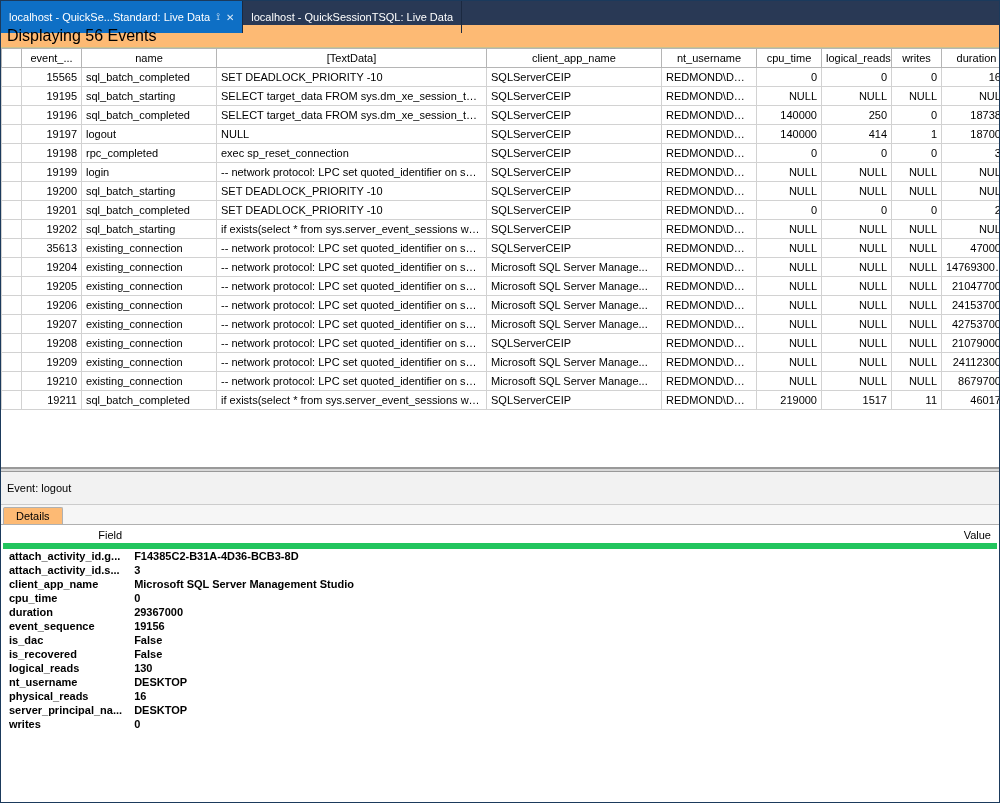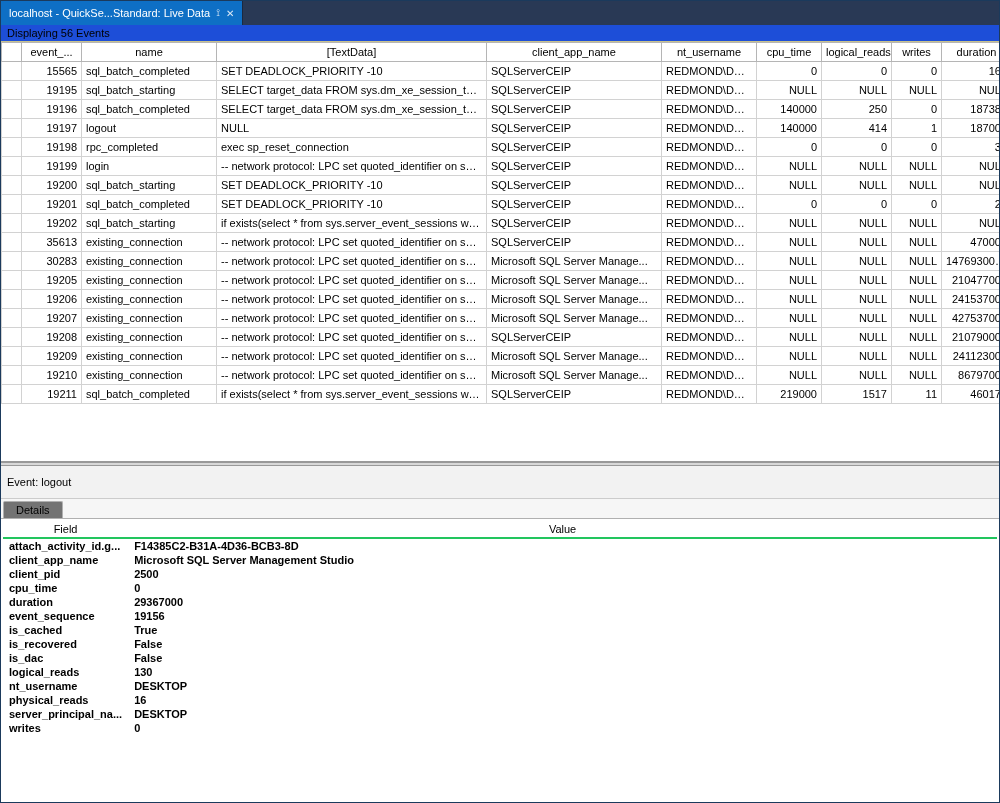--- a/index.html
+++ b/index.html
@@ -17,38 +17,38 @@
   background: #293955;
   height: 24px;
   display: flex;
   align-items: stretch;
   color: #fff;
   font-size: 11px;
 }
 .tab {
   display: flex;
   align-items: center;
-  padding: 8px 8px;
+  padding: 16px 8px;
   cursor: pointer;
   border-right: 1px solid #1b2940;
 }
 .tab.active {
   background: #0e6fc5;
   color: #fff;
 }
 .tab .pin, .tab .close {
   margin-left: 6px;
   font-size: 10px;
   opacity: .85;
 }
 .statusbar {
-  background: #1d4ed8;
+  background: #fdba74;
   border-bottom: 1px solid #c9c28d;
   padding: 2px 6px;
-  font-size: 11px;
+  font-size: 16px;
 }
 .grid-wrap {
   height: 420px;
   overflow: auto;
   border-bottom: 1px solid #999;
 }
 table.events {
   border-collapse: collapse;
   width: 100%;
   table-layout: fixed;
@@ -101,59 +101,62 @@
 }
 .detail-tabs {
   display: flex;
   border-bottom: 1px solid #b0b0b0;
   background: #f6f6f6;
   padding: 2px 2px 0 2px;
 }
 .detail-tab {
   border: 1px solid #b0b0b0;
   border-bottom: none;
-  background: #737373;
+  background: #fdba74;
   padding: 2px 12px;
   font-size: 11px;
   border-radius: 2px 2px 0 0;
 }
 .detail-body {
   flex: 1;
   overflow: auto;
   padding: 2px;
 }
 table.details {
   border-collapse: collapse;
   width: 100%;
   font-size: 11px;
 }
 table.details th {
-  text-align: center;
+  text-align: right;
   font-weight: normal;
-  border-bottom: 2px solid #22c55e;
+  border-bottom: 6px solid #22c55e;
   padding: 2px 6px;
   background: #fff;
 }
 table.details td {
   padding: 1px 6px;
   white-space: nowrap;
   overflow: hidden;
   text-overflow: ellipsis;
   font-weight: bold;
 }
 .col-field { width: 120px; }
 </style>
 </head>
 <body>
 
 <div class="tabbar">
   <div class="tab active">
     <span>localhost - QuickSe...Standard: Live Data</span>
     <span class="pin">⟟</span>
     <span class="close">✕</span>
+  </div>
+  <div class="tab">
+    <span>localhost - QuickSessionTSQL: Live Data</span>
   </div>
 </div>
 
 <div class="statusbar">
   <span>Displaying 56 Events</span>
 </div>
 
 <div class="grid-wrap">
   <table class="events">
     <colgroup>
@@ -298,21 +301,21 @@
           <td>-- network protocol: LPC  set quoted_identifier on  set aritha...</td>
           <td>SQLServerCEIP</td>
           <td>REDMOND\DES...</td>
           <td class="num">NULL</td>
           <td class="num">NULL</td>
           <td class="num">NULL</td>
           <td class="num">470000</td>
         </tr>
         <tr class="row">
           <td></td>
-          <td class="num">30283</td>
+          <td class="num">19204</td>
           <td>existing_connection</td>
           <td>-- network protocol: LPC  set quoted_identifier on  set aritha...</td>
           <td>Microsoft SQL Server Manage...</td>
           <td>REDMOND\DES...</td>
           <td class="num">NULL</td>
           <td class="num">NULL</td>
           <td class="num">NULL</td>
           <td class="num">1476930000</td>
         </tr>
         <tr class="row">
@@ -421,49 +424,45 @@
           <th>Field</th>
           <th>Value</th>
         </tr>
       </thead>
       <tbody id="details-body">
           <tr>
             <td>attach_activity_id.g...</td>
             <td>F14385C2-B31A-4D36-BCB3-8D</td>
           </tr>
           <tr>
+            <td>attach_activity_id.s...</td>
+            <td>3</td>
+          </tr>
+          <tr>
             <td>client_app_name</td>
             <td>Microsoft SQL Server Management Studio</td>
           </tr>
           <tr>
-            <td>client_pid</td>
-            <td>2500</td>
-          </tr>
-          <tr>
             <td>cpu_time</td>
             <td>0</td>
           </tr>
           <tr>
             <td>duration</td>
             <td>29367000</td>
           </tr>
           <tr>
             <td>event_sequence</td>
             <td>19156</td>
           </tr>
           <tr>
-            <td>is_cached</td>
-            <td>True</td>
+            <td>is_dac</td>
+            <td>False</td>
           </tr>
           <tr>
             <td>is_recovered</td>
-            <td>False</td>
-          </tr>
-          <tr>
-            <td>is_dac</td>
             <td>False</td>
           </tr>
           <tr>
             <td>logical_reads</td>
             <td>130</td>
           </tr>
           <tr>
             <td>nt_username</td>
             <td>DESKTOP</td>
           </tr>

